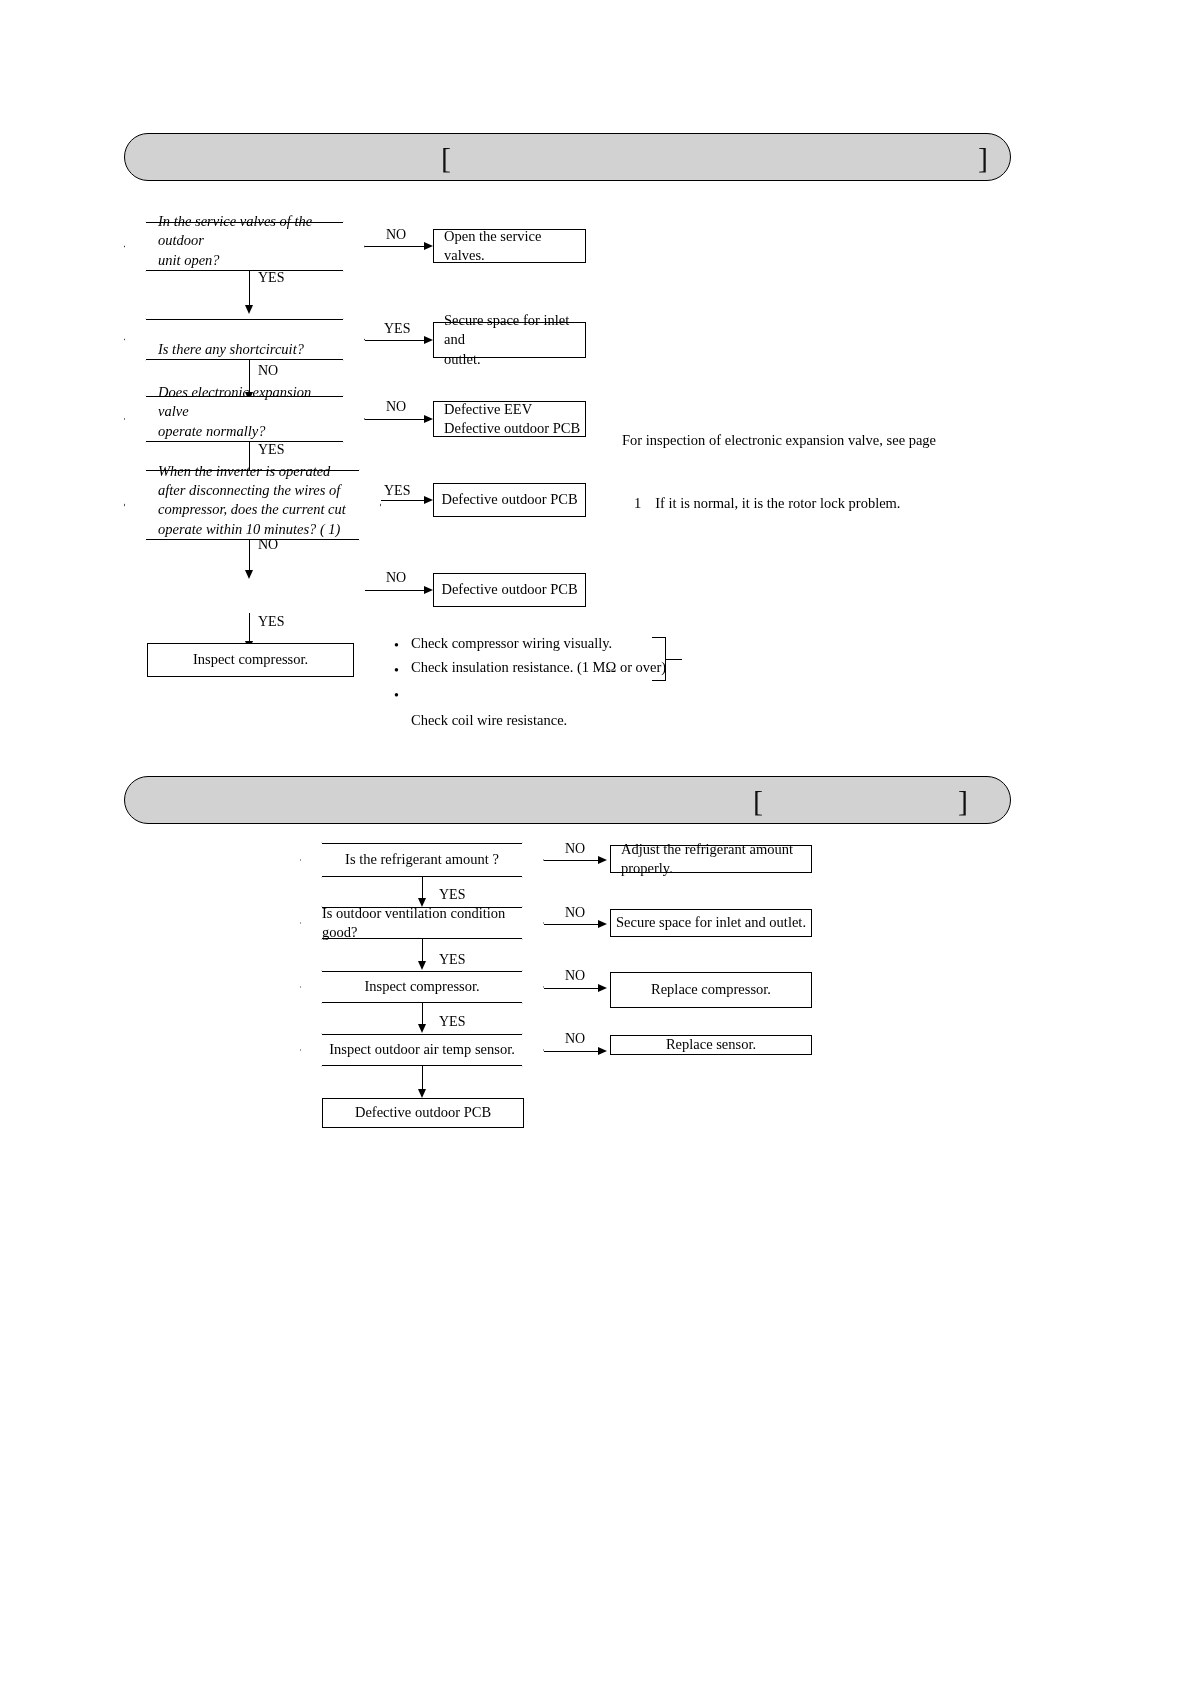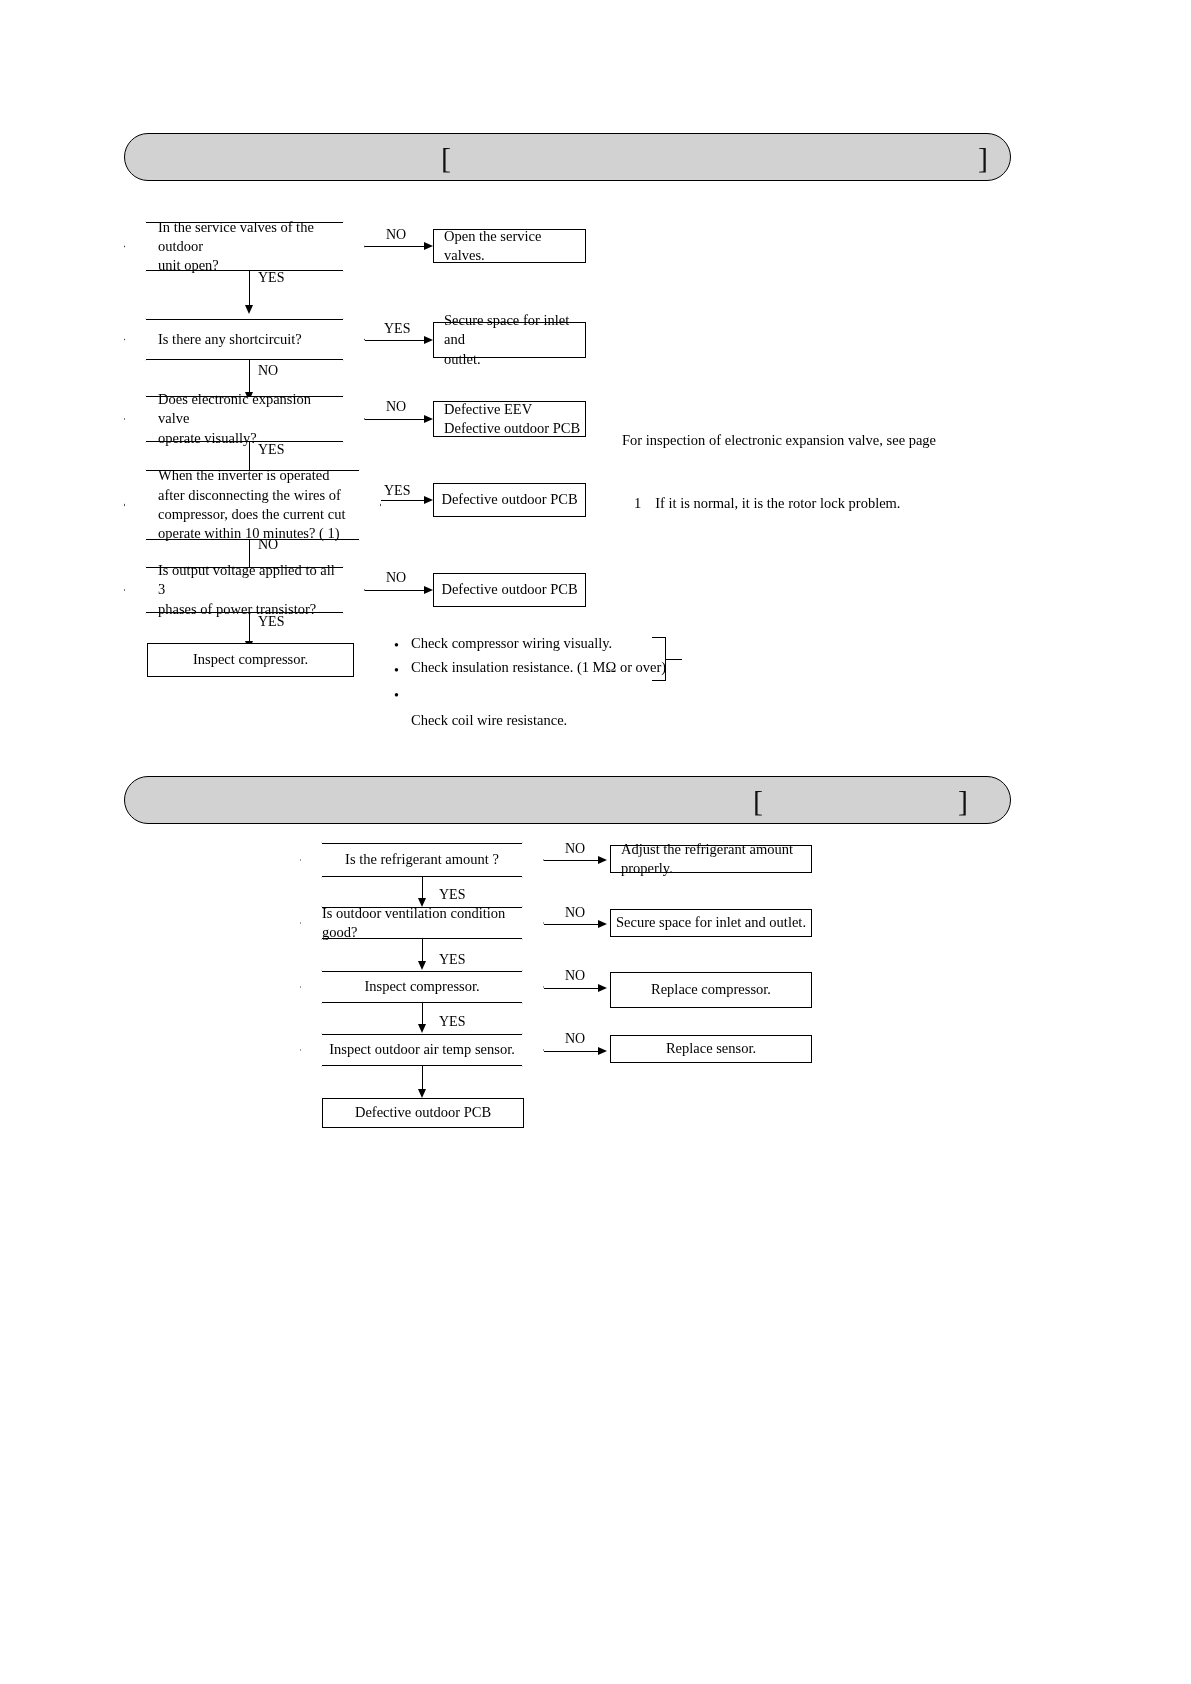--- a/index.html
+++ b/index.html
@@ -88,21 +88,22 @@
   }
   .hex.left .htxt { padding-left: 12px; text-align: left; }
   .hex.center {
     display: flex;
     align-items: center;
     justify-content: center;
   }
   .hex.center .htxt { text-align: left; }
   .hex.pad {
     display: flex;
-    align-items: center;
+    align-items: flex-end;
+    font-style: italic;
   }
 
   
   .rect {
     position: absolute;
     box-sizing: border-box;
     background: #fff;
     border: 1.8px solid #000;
     font-size: 14.5px;
     line-height: 1.33;
@@ -215,21 +216,21 @@
     <span>Secure space for inlet and
 outlet.</span>
   </div>
 
   <div class="vline" style="left:249px; top:360px; height:36px;"></div>
   <div class="arrow-d" style="left:244.5px; top:392px;"></div>
   <span class="edge-label" style="left:258px; top:364px;">NO</span>
 
   <div class="hex left pad" style="left:146px; top:396px; width:197px; height:46px;">
     <span class="htxt">Does electronic expansion valve
-operate visually?</span>
+operate normally?</span>
   </div>
   <div class="hline" style="left:365px; top:419px; width:65px;"></div>
   <div class="arrow-r" style="left:424px; top:414.5px;"></div>
   <span class="edge-label" style="left:386px; top:400px;">NO</span>
   <div class="rect left" style="left:433px; top:401px; width:153px; height:36px;">
     <span>Defective EEV
 Defective outdoor PCB</span>
   </div>
   <div class="note" style="left:622px; top:411px; width:330px;">
     <span>For inspection of electronic expansion valve, see page</span>
@@ -250,24 +251,20 @@
   <span class="edge-label" style="left:384px; top:484px;">YES</span>
   <div class="rect center" style="left:433px; top:483px; width:153px; height:34px;">
     <span>Defective outdoor PCB</span>
   </div>
   <div class="note" style="left:634px; top:494px; width:310px;"><span>1</span><span style="display:inline-block;width:14px;"></span><span>If it is normal, it is the rotor lock problem.</span></div>
 
   <div class="vline" style="left:249px; top:540px; height:34px;"></div>
   <div class="arrow-d" style="left:244.5px; top:570px;"></div>
   <span class="edge-label" style="left:258px; top:538px;">NO</span>
 
-  <div class="hex left pad" style="left:146px; top:567px; width:197px; height:46px;">
-    <span class="htxt">Is output voltage applied to all 3
-phases of power transistor?</span>
-  </div>
   <div class="hline" style="left:365px; top:590px; width:65px;"></div>
   <div class="arrow-r" style="left:424px; top:585.5px;"></div>
   <span class="edge-label" style="left:386px; top:571px;">NO</span>
   <div class="rect center" style="left:433px; top:573px; width:153px; height:34px;">
     <span>Defective outdoor PCB</span>
   </div>
 
   <div class="vline" style="left:249px; top:613px; height:32px;"></div>
   <div class="arrow-d" style="left:244.5px; top:641px;"></div>
   <span class="edge-label" style="left:258px; top:615px;">YES</span>
@@ -335,21 +332,21 @@
   <div class="vline" style="left:422px; top:1003px; height:24px;"></div>
   <div class="arrow-d" style="left:417.5px; top:1024px;"></div>
   <span class="edge-label" style="left:439px; top:1015px;">YES</span>
 
   <div class="hex center" style="left:322px; top:1034px; width:200px; height:32px;">
     <span class="htxt">Inspect outdoor air temp  sensor.</span>
   </div>
   <div class="hline" style="left:544px; top:1051px; width:60px;"></div>
   <div class="arrow-r" style="left:598px; top:1046.5px;"></div>
   <span class="edge-label" style="left:565px; top:1032px;">NO</span>
-  <div class="rect center" style="left:610px; top:1035px; width:202px; height:28px;">
+  <div class="rect center" style="left:610px; top:1035px; width:202px; height:20px;">
     <span>Replace sensor.</span>
   </div>
 
   <div class="vline" style="left:422px; top:1066px; height:26px;"></div>
   <div class="arrow-d" style="left:417.5px; top:1089px;"></div>
 
   <div class="rect center" style="left:322px; top:1098px; width:202px; height:30px;">
     <span>Defective outdoor PCB</span>
   </div>
 

